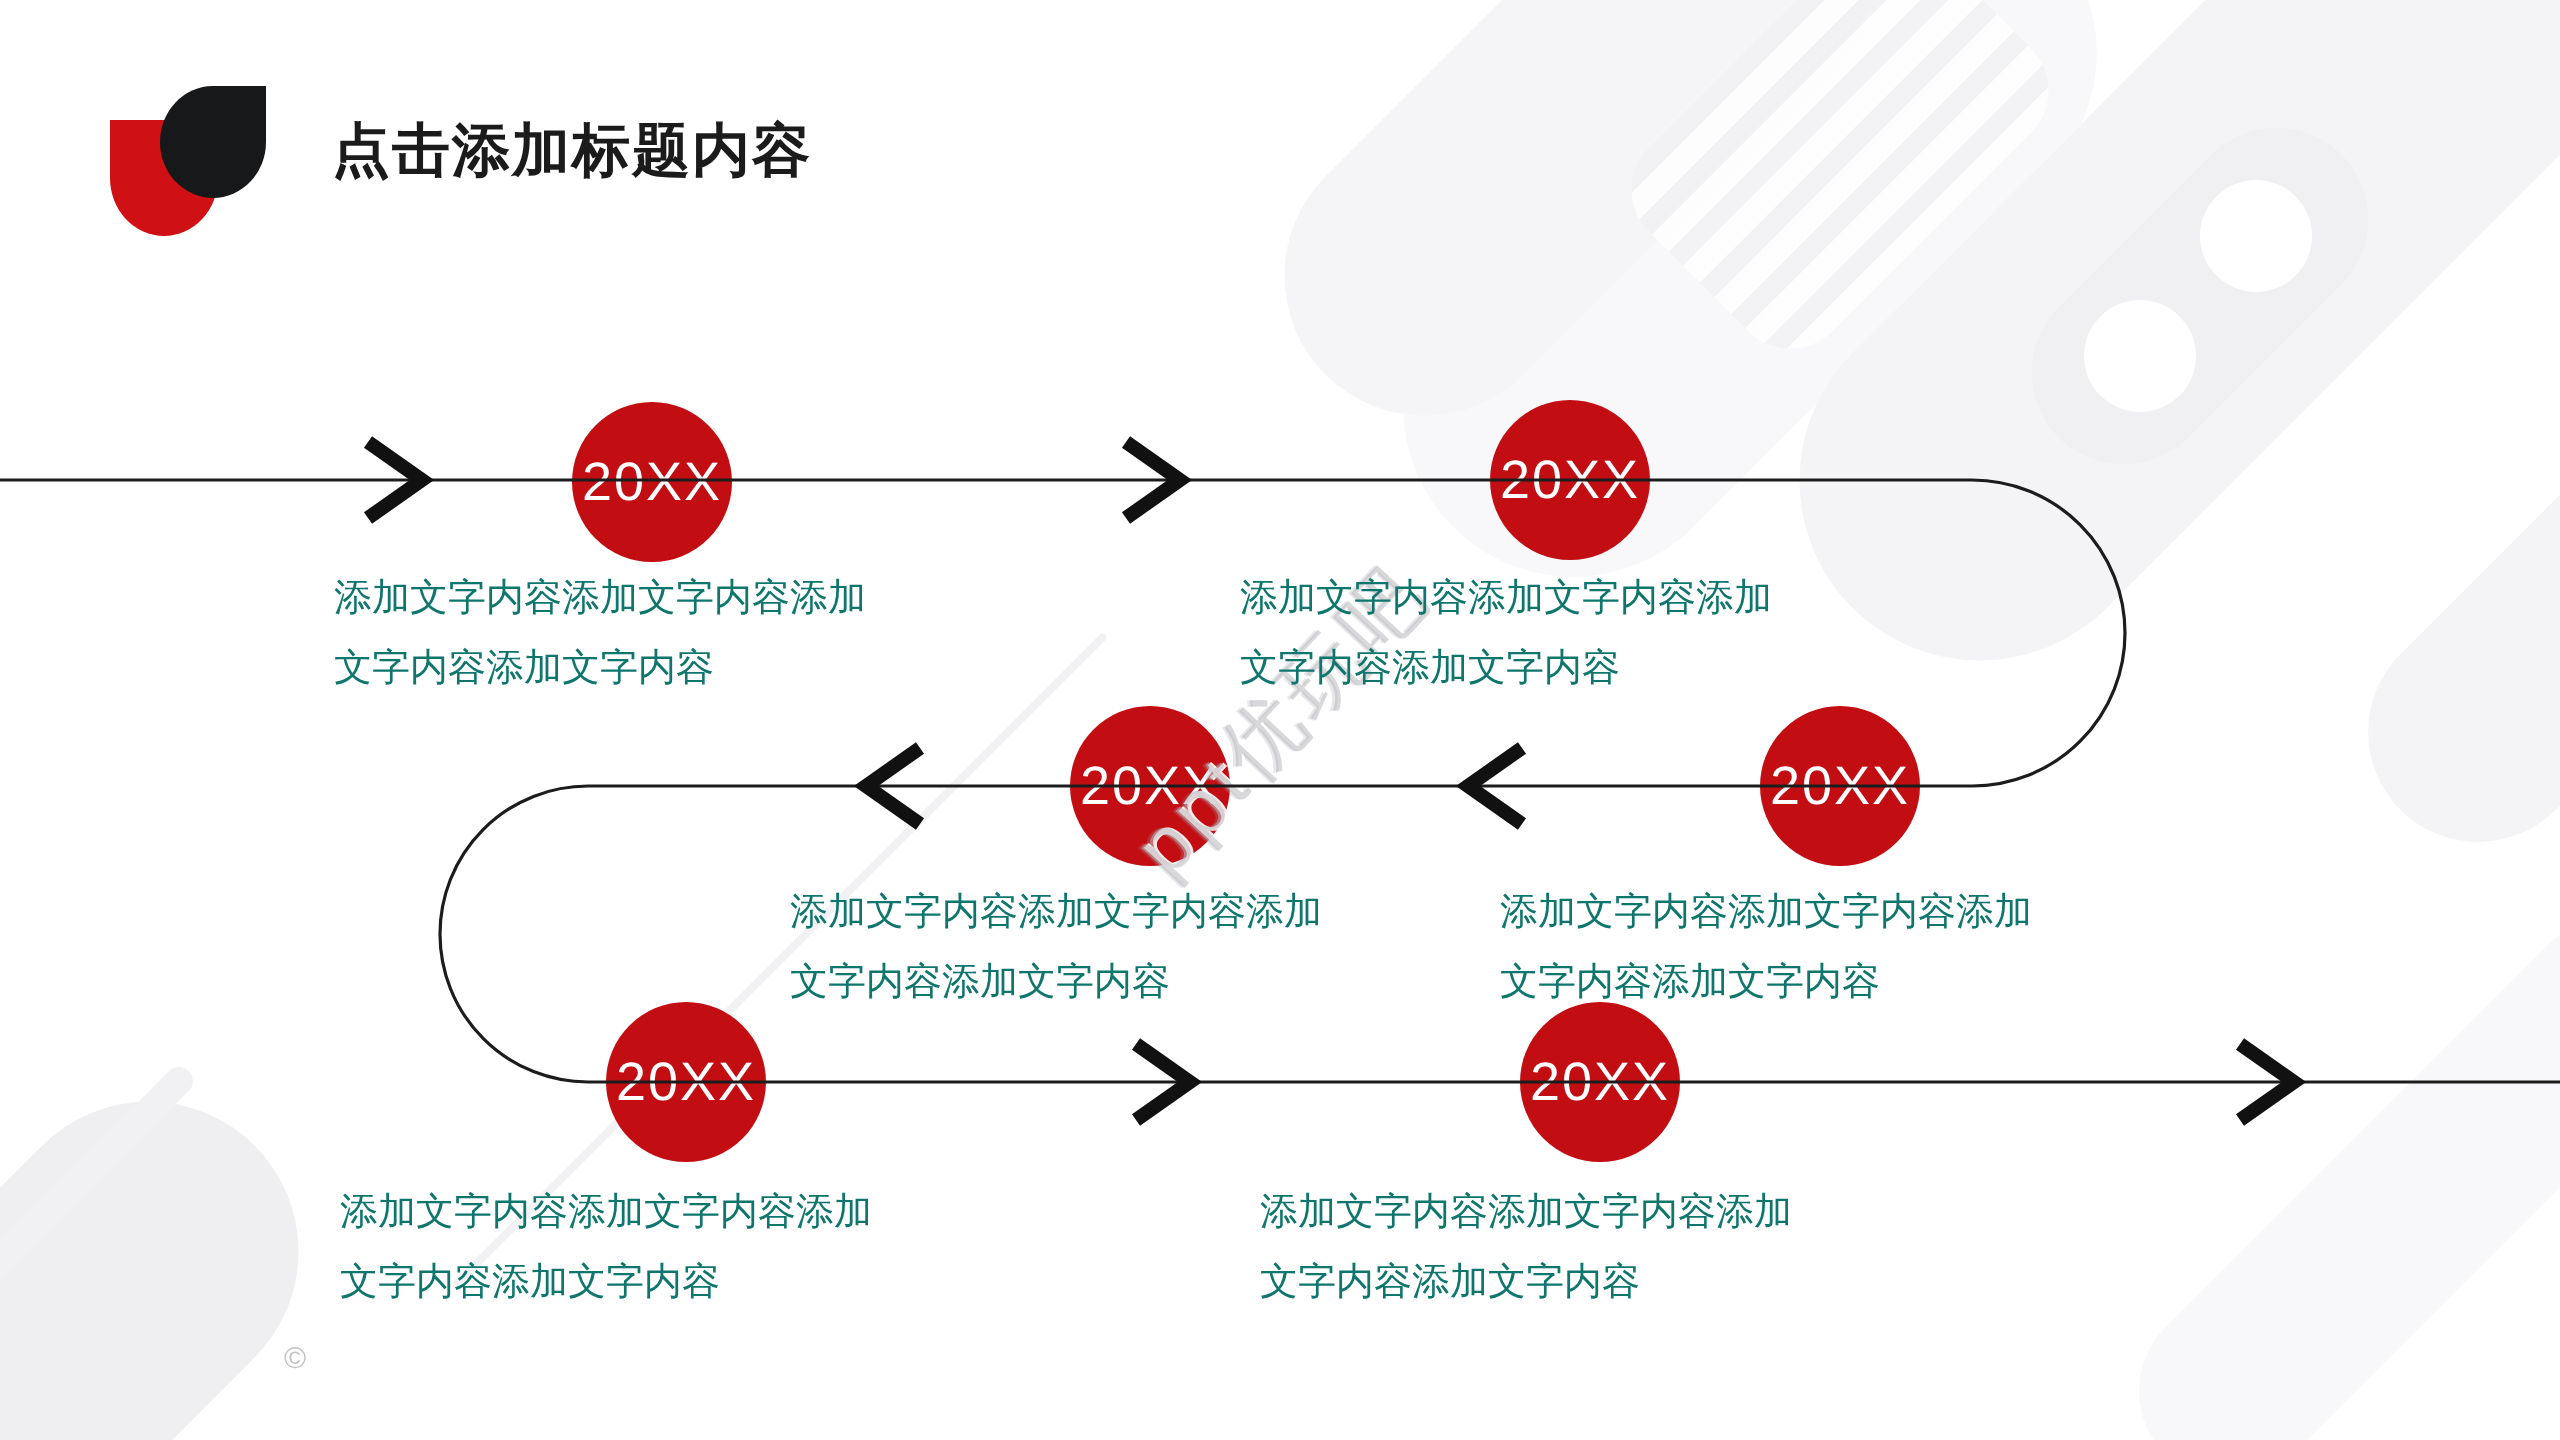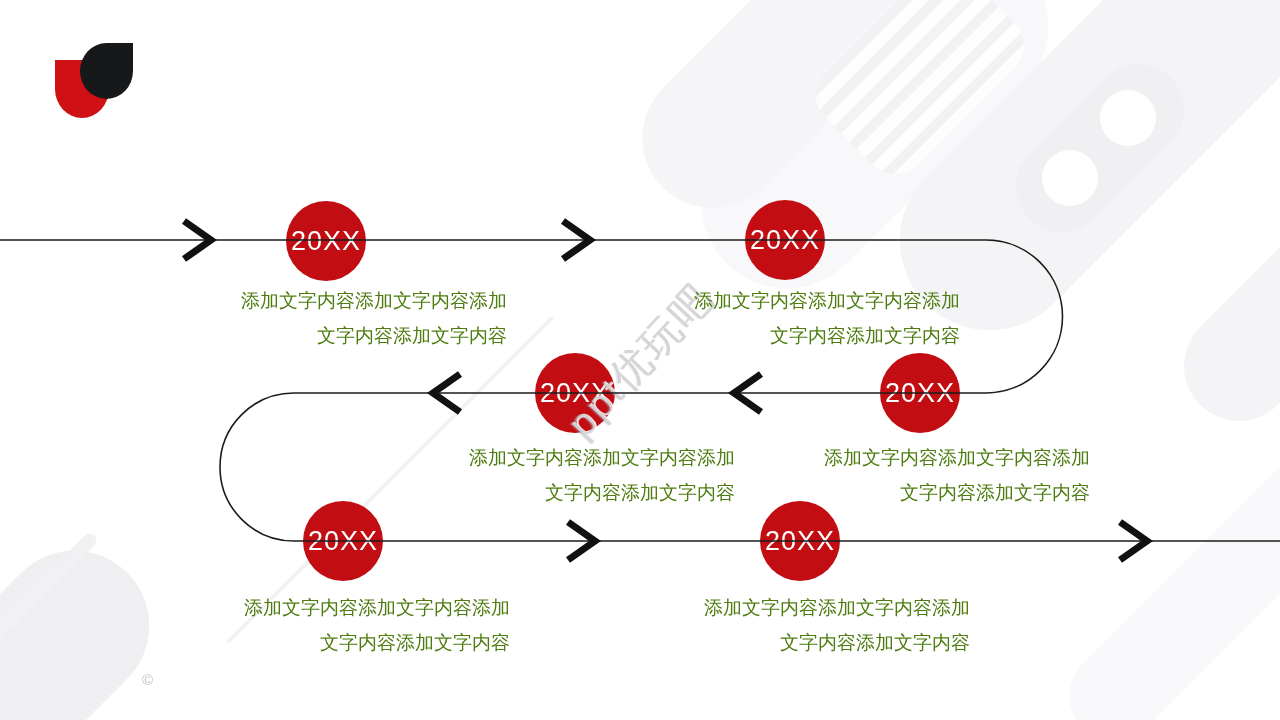--- a/index.html
+++ b/index.html
@@ -32,22 +32,22 @@
   }
 
   
   svg.flow{position:absolute;left:0;top:0;z-index:2;}
   .year-circle{
     position:absolute;width:80px;height:80px;border-radius:50%;
     display:flex;align-items:center;justify-content:center;
     color:#ffffff;font-size:27px;letter-spacing:1px;
   }
   .desc{
-    position:absolute;width:340px;text-align:right;
-    font-size:19px;line-height:35px;color:#4d7c0f;z-index:6;
+    position:absolute;width:340px;text-align:left;
+    font-size:19px;line-height:35px;color:#0f766e;z-index:6;font-family:Liberation Mono, monospace;
   }
 
   
   .watermark{
     position:absolute;left:520px;top:270px;width:240px;height:180px;
     display:flex;align-items:center;justify-content:center;
     transform:rotate(-47deg);z-index:1;
     font-size:40px;letter-spacing:3px;color:rgba(185,185,192,0.55);
     text-shadow:1px 1px 0 rgba(255,255,255,0.9), -1px -1px 0 rgba(160,160,168,0.25);
     white-space:nowrap;
@@ -75,20 +75,21 @@
   <div class="bg cap r45" style="left:1165px;top:420px;width:90px;height:360px;background:#f8f8fa;"></div>
   <div class="bg cap r45" style="left:388px;top:250px;width:4px;height:460px;background:#f2f2f4;"></div>
   <div class="bg cap r45" style="left:-75px;top:520px;width:150px;height:360px;background:#efeff1;"></div>
   <div class="bg cap r45" style="left:-47px;top:480px;width:14px;height:380px;background:#f1f1f3;"></div>
 
   <div class="watermark">ppt优玩吧</div>
 
   <div class="logo-red" style="background:#cf1014;"></div>
   <div class="logo-black" style="background:#17181a;"></div>
 
+  <div class="title">点击添加标题内容</div>
 
   <svg class="flow" width="1280" height="720" viewBox="0 0 1280 720">
     <path d="M -2 240 H 986 A 76.5 76.5 0 0 1 986 393 H 294 A 74 74 0 0 0 294 541 H 1282" fill="none" stroke="#1c1c1c" stroke-width="1.6"></path>
     <polyline points="184,221 211,240 184,259" fill="none" stroke="#111111" stroke-width="7"></polyline>
     <polyline points="563,221 590,240 563,259" fill="none" stroke="#111111" stroke-width="7"></polyline>
     <polyline points="761,374 734,393 761,412" fill="none" stroke="#111111" stroke-width="7"></polyline>
     <polyline points="460,374 433,393 460,412" fill="none" stroke="#111111" stroke-width="7"></polyline>
     <polyline points="568,522 595,541 568,560" fill="none" stroke="#111111" stroke-width="7"></polyline>
     <polyline points="1120,522 1147,541 1120,560" fill="none" stroke="#111111" stroke-width="7"></polyline>
   </svg>

